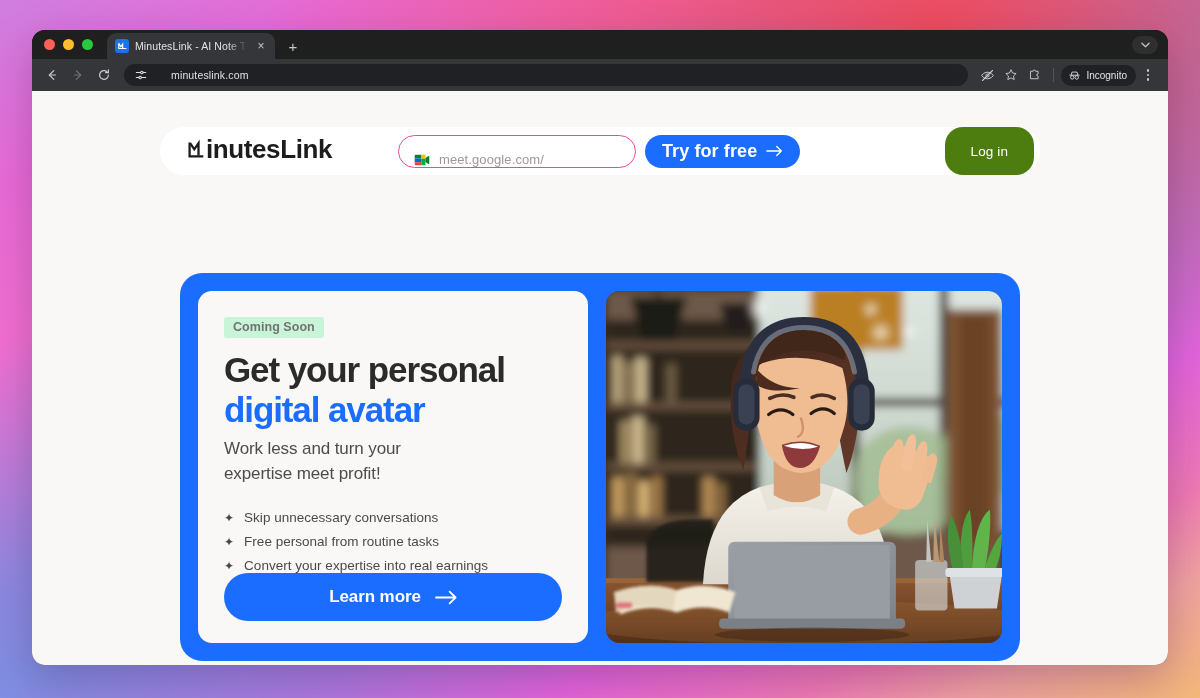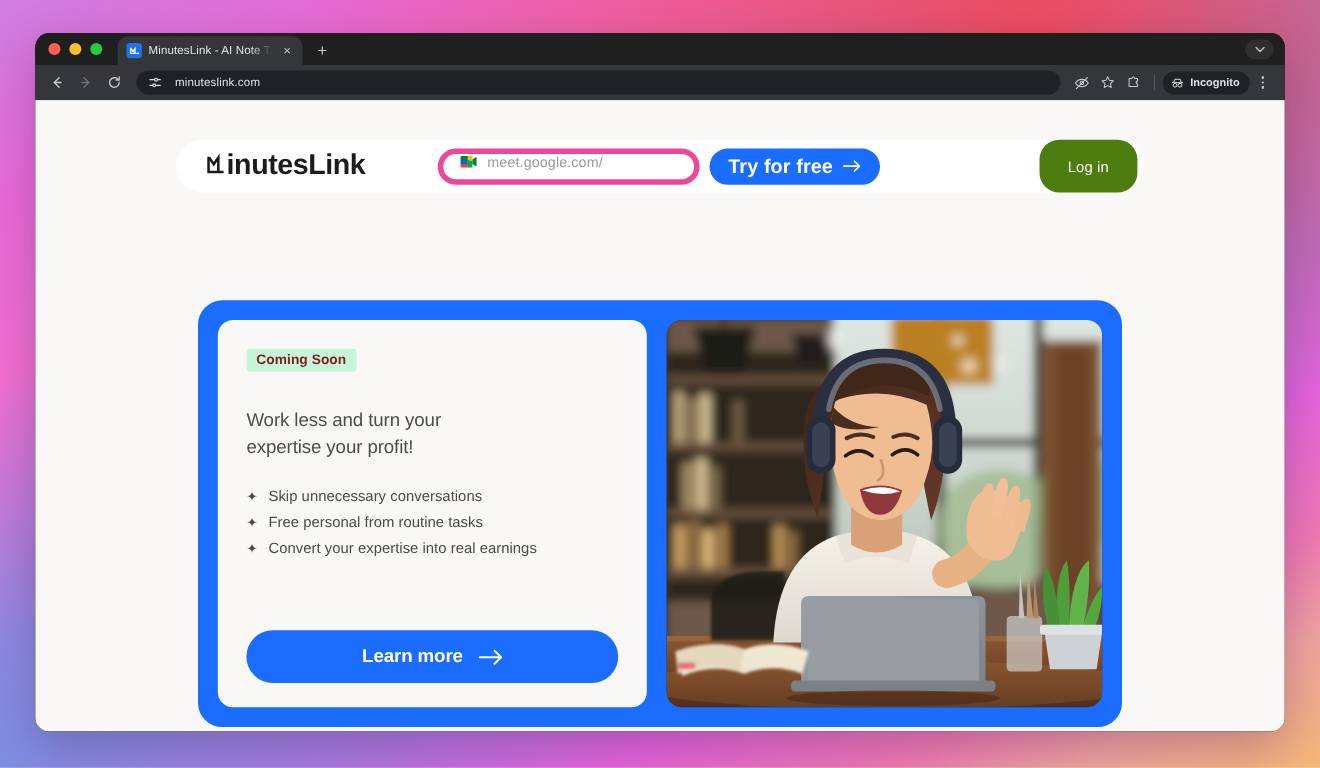--- a/index.html
+++ b/index.html
@@ -136,34 +136,34 @@
   .nav-btn.disabled { color: #6e7074; }
   .omnibox {
     flex: 1;
     height: 22px;
     margin-left: 6px;
     background: #202124;
     border-radius: 11px;
     display: flex;
     align-items: center;
     padding: 0 10px;
-    gap: 12px;
+    gap: 24px;
   }
   .omni-ctrl {
     width: 13px; height: 13px;
     display: flex; align-items: center; justify-content: center;
     flex: 0 0 13px;
   }
   .omni-url {
     font-size: 10.5px;
     color: #dfe1e5;
     letter-spacing: .15px;
   }
   .toolbar-right {
-    display: flex; align-items: center; gap: 2px; margin-left: 6px; font-weight: bold;
+    display: flex; align-items: center; gap: 2px; margin-left: 6px;
   }
   .tb-icon {
     width: 22px; height: 22px;
     display: flex; align-items: center; justify-content: center;
     color: #c9cacd;
   }
   .tb-sep {
     width: 1px; height: 14px; background: #55565a; margin: 0 5px;
   }
   .incognito-chip {
@@ -217,25 +217,25 @@
 
   .nav-center {
     display: flex;
     align-items: center;
     gap: 9px;
     margin-left: 66px;
   }
   .meet-input {
     width: 238px;
     height: 33px;
-    border: 5px solid #ec4899;
+    border: 1px solid #ec4899;
     border-radius: 17px;
     background: #fff;
     display: flex;
-    align-items: flex-start;
+    align-items: flex-end;
     gap: 9px;
     padding: 0 14px;
   }
   .meet-placeholder {
     font-size: 13px;
     color: #9a9a9a;
     letter-spacing: .1px;
   }
   .btn-try {
     height: 33px;
@@ -287,38 +287,38 @@
     background: #faf8f6;
     border-radius: 14px;
     padding: 26px 26px 0 26px;
     display: flex;
     flex-direction: column;
     position: relative;
   }
   .badge {
     align-self: flex-start;
     background: #c8f5d8;
-    color: #7f1d1d;
+    color: #737373;
     font-size: 12.5px;
     font-weight: 700;
     padding: 3px 9px 4px;
     border-radius: 3px;
     letter-spacing: .05px;
   }
   .hero-title {
     margin-top: 12px;
     font-size: 35px;
     font-weight: 700;
     line-height: 1.13;
     letter-spacing: -1.1px;
     color: #2b2b2b;
   }
   .hero-title .accent { color: #1a6dff; display: block; }
   .hero-sub {
-    margin-top: 32px;
+    margin-top: 8px;
     font-size: 17px;
     line-height: 1.45;
     color: #4c4c4c;
     letter-spacing: -.1px;
     font-weight: 400;
   }
   .bullets {
     margin-top: 24px;
     list-style: none;
     display: flex;
@@ -502,24 +502,28 @@
       </div>
 
       <button class="btn-login">Log in</button>
     </div>
 
     <div class="hero-card">
 
       <div class="hero-left">
         <span class="badge">Coming Soon</span>
 
+        <h1 class="hero-title">
+          <span>Get your personal</span>
+          <span class="accent">digital avatar</span>
+        </h1>
 
         <p class="hero-sub">
           <span>Work less and turn your</span><br>
-          <span>expertise your profit!</span>
+          <span>expertise meet profit!</span>
         </p>
 
         <ul class="bullets">
           <li>
             <span class="spark">✦</span>
             <span>Skip unnecessary conversations</span>
           </li>
           <li>
             <span class="spark">✦</span>
             <span>Free personal from routine tasks</span>

